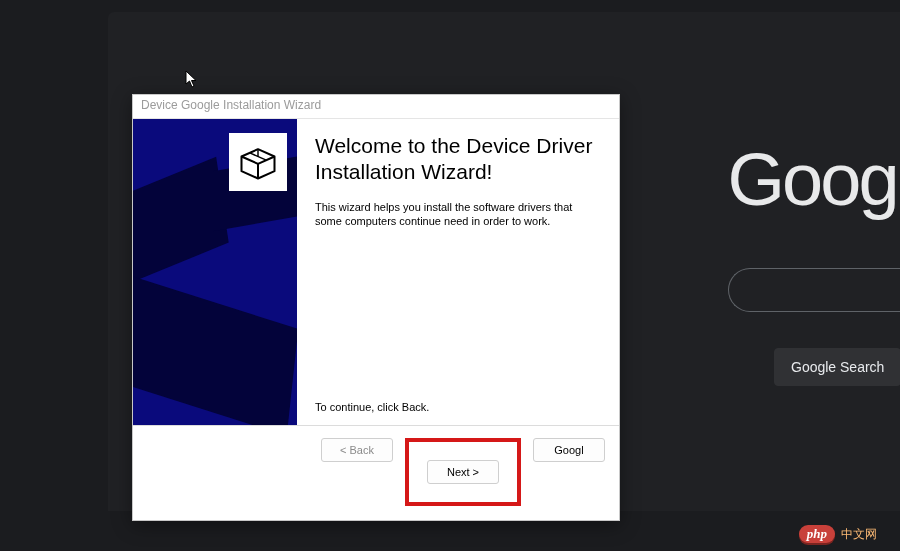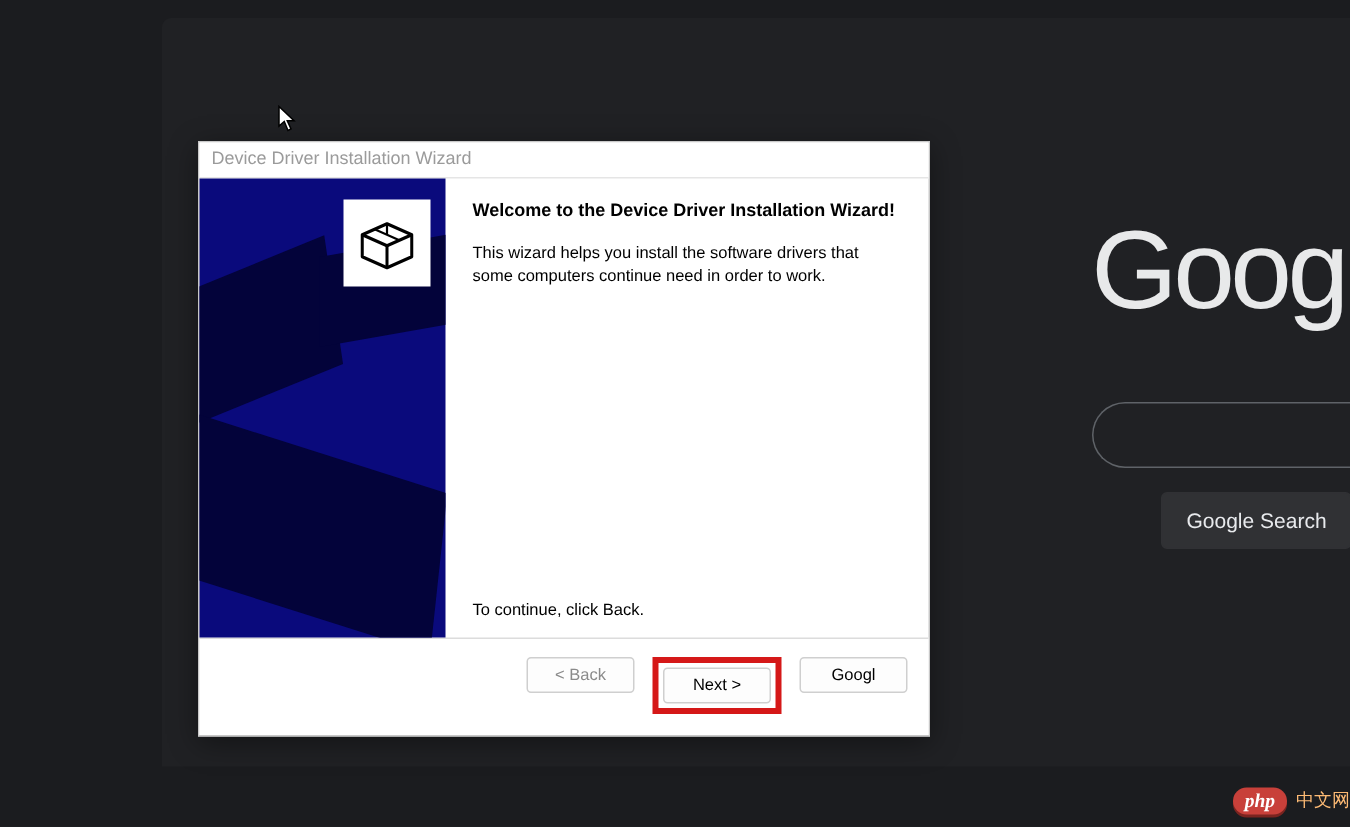--- a/index.html
+++ b/index.html
@@ -47,21 +47,21 @@
       height: 44px;
       background: #202124;
       border-top: 1px solid #5f6368;
       border-bottom: 1px solid #5f6368;
       border-left: 1px solid #5f6368;
       border-radius: 22px 0 0 22px;
     }
     
     .g-buttons {
       position: absolute;
-      top: 316px;
+      top: 336px;
       left: 666px;
       display: flex;
       gap: 12px;
     }
     
     .g-btn {
       background: #303134;
       color: #e8eaed;
       border: 1px solid #303134;
       padding: 10px 16px;
@@ -147,22 +147,22 @@
     .icon-box svg { width: 44px; height: 44px; }
     
     .content-pane {
       flex: 1;
       padding: 14px 18px 10px 18px;
       display: flex;
       flex-direction: column;
     }
     
     .wizard-title {
-      font-size: 12px;
-      font-weight: bold;
+      font-size: 21px;
+      font-weight: normal;
       color: #000;
       line-height: 1.25;
       margin-bottom: 14px;
     }
     
     .wizard-desc {
       font-size: 11px;
       color: #000;
       line-height: 1.35;
     }
@@ -192,41 +192,41 @@
       border-radius: 3px;
       color: #000;
       cursor: pointer;
     }
     .win-btn:disabled {
       color: #8a8a8a;
     }
     
     .next-highlight {
       border: 4px solid #d51818;
-      padding: 3px;
+      padding: 18px;
       display: inline-flex;
       justify-content: center;
     }
     
     
     .cursor {
       position: absolute;
       left: 185px;
       top: 70px;
       pointer-events: none;
     }
     .cursor svg { width: 14px; height: 18px; display:block; }
     
     
     .watermark {
       position: absolute;
-      right: 0;
+      right: 23px;
       bottom: 8px;
       display: flex;
-      align-items: flex-start;
+      align-items: flex-end;
       gap: 6px;
     }
     .wm-badge {
       background: #c8403a;
       color: #fff;
       font-family: Georgia, serif;
       font-style: italic;
       font-weight: bold;
       font-size: 13px;
       padding: 1px 8px;
@@ -244,21 +244,21 @@
 <div class="bg-page">
   <div class="google-logo">Googl</div>
   <div class="searchbar"></div>
   <div class="g-buttons">
     <button class="g-btn">Google Search</button>
 
   </div>
 </div>
 
 <div class="dialog">
-  <div class="titlebar">Device Driver Installation Wizard</div>
+  <div class="titlebar">Device Google Installation Wizard</div>
 
   <div class="dialog-body">
     <div class="sidebar-graphic">
       <div class="shp3"></div>
       <div class="icon-box">
         <svg viewBox="0 0 48 48">
           <g fill="none" stroke="#000" stroke-width="2.2" stroke-linejoin="round">
             <path d="M6 18 L24 10 L42 18 L42 34 L24 42 L6 34 Z"></path>
             <path d="M6 18 L24 26 L42 18"></path>
             <path d="M24 26 L24 42"></path>

